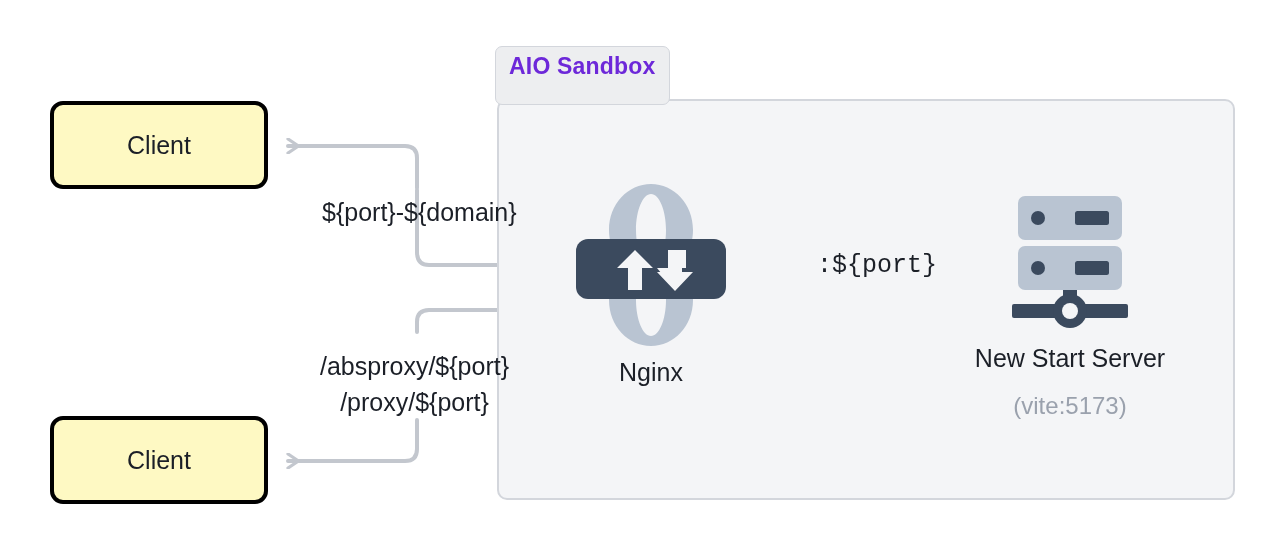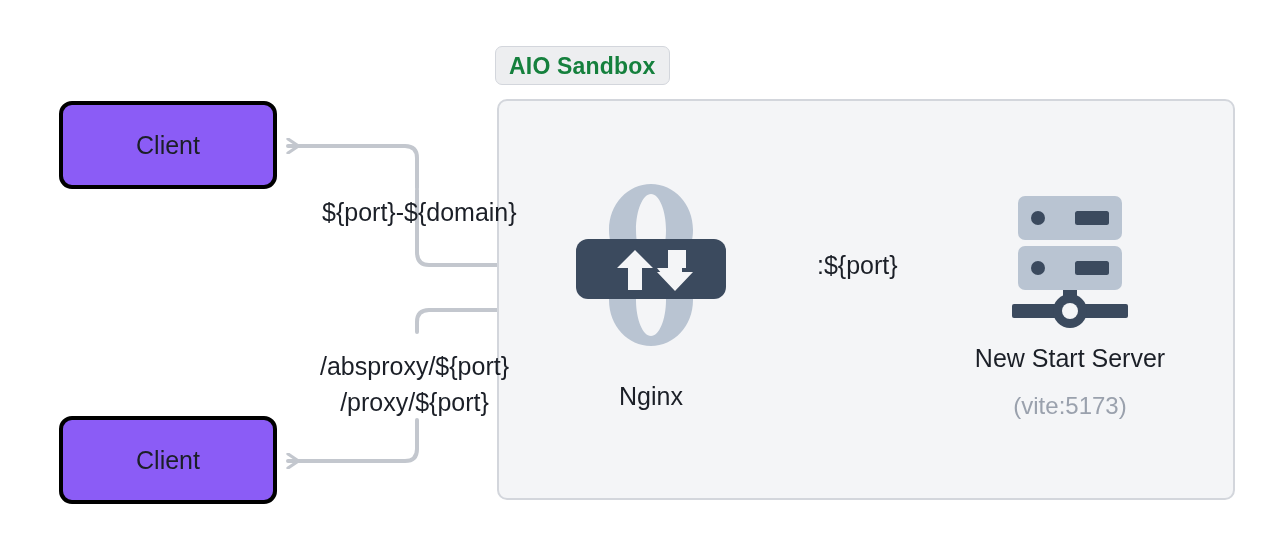--- a/index.html
+++ b/index.html
@@ -39,43 +39,42 @@
     border-radius: 10px;
   }
   .sandbox-tag {
     position: absolute;
     left: 495px;
     top: 46px;
     box-sizing: border-box;
     background: #edeef0;
     border: 1px solid #d3d6dc;
     border-radius: 7px;
-    padding: 6px 13px 4px 13px;
+    padding: 6px 13px 24px 13px;
     font-size: 23px;
     font-weight: bold;
-    color: #15803d;
+    color: #6d28d9;
     letter-spacing: 0.2px;
     white-space: nowrap;
   }
 
   
   .client-box {
     position: absolute;
     box-sizing: border-box;
     width: 218px;
     height: 88px;
-    background: #8b5cf6;
+    background: #fef9c3;
     border: 4px solid #000000;
     border-radius: 13px;
     display: flex;
     align-items: center;
     justify-content: center;
     font-size: 25px;
     color: #1b1f27;
-    margin-left: 9px;
   }
   .client-top  { left: 50px; top: 101px; }
   .client-bot  { left: 50px; top: 416px; }
 
   
   .edge-label {
     position: absolute;
     font-size: 25px;
     color: #1b1f27;
     white-space: nowrap;
@@ -87,20 +86,21 @@
   .label-proxy   { left: 289px; top: 349px; }
 
   
   .port-label {
     position: absolute;
     left: 817px;
     top: 251px;
     font-size: 25px;
     color: #1b1f27;
     white-space: nowrap;
+    font-family: Liberation Mono, monospace;
   }
 
   
   .node {
     position: absolute;
     text-align: center;
   }
   .node-nginx  { left: 556px; top: 172px; width: 190px; }
   .node-server { left: 955px; top: 186px; width: 230px; }
 
@@ -113,21 +113,21 @@
     font-size: 25px;
     color: #1b1f27;
     white-space: nowrap;
   }
   .node-sub {
     margin-top: 19px;
     font-size: 24px;
     color: #9aa1ad;
     white-space: nowrap;
   }
-  .node-nginx .node-title { margin-top: 24px; }
+  .node-nginx .node-title { margin-top: 0; }
 </style>
 </head>
 <body>
 
 <div id="stage">
 
   <svg id="wires" viewBox="0 0 1264 554">
     <defs>
       <marker id="ah-gray-left" markerWidth="16" markerHeight="16" refX="13" refY="8" orient="auto" markerUnits="userSpaceOnUse">
         <path d="M13,1 L2.5,8 L13,15" fill="none" stroke="#c3c7ce" stroke-width="3.2" stroke-linecap="round" stroke-linejoin="round"></path>

